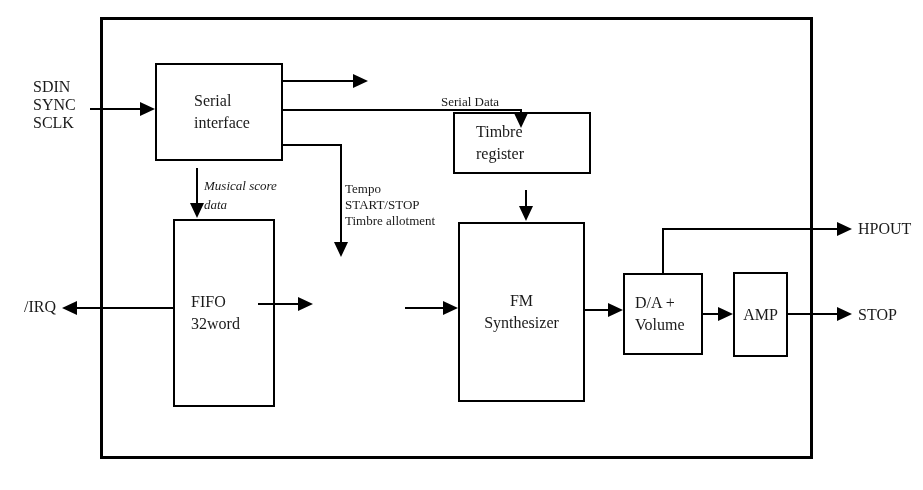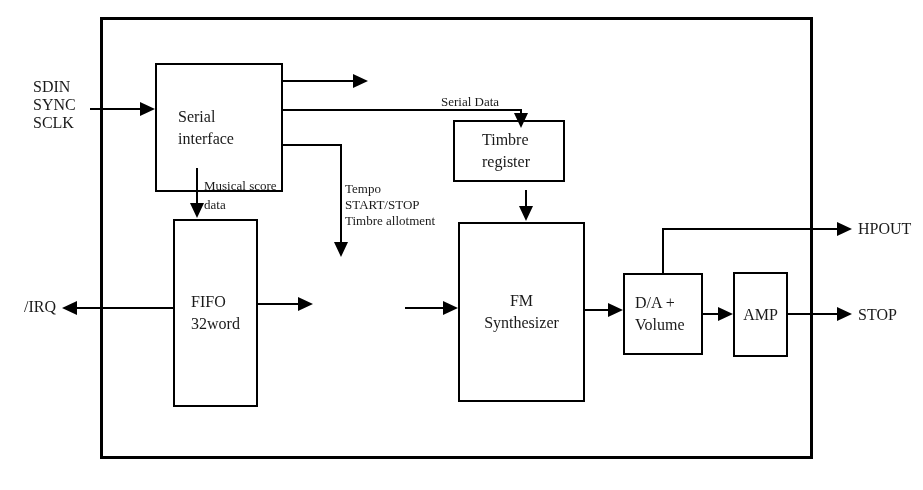--- a/index.html
+++ b/index.html
@@ -63,32 +63,32 @@
     color: #1a1a1a;
   }
 </style>
 </head>
 <body>
 
 <div class="canvas">
 
   <div class="abs outer-border" style="left:100px; top:17px; width:713px; height:442px;"></div>
 
-  <div class="abs box" style="left:155px; top:63px; width:128px; height:129px; padding-left:21px;">
+  <div class="abs box" style="left:155px; top:63px; width:128px; height:98px; padding-left:37px;">
     <span>Serial
 interface</span>
   </div>
 
-  <div class="abs box" style="left:173px; top:219px; width:85px; height:188px; padding-left:16px;">
+  <div class="abs box" style="left:173px; top:219px; width:102px; height:188px; padding-left:16px;">
     <span>FIFO
 32word</span>
   </div>
 
 
-  <div class="abs box" style="left:453px; top:120px; width:112px; height:62px; padding-left:27px;">
+  <div class="abs box" style="left:453px; top:112px; width:138px; height:62px; padding-left:21px;">
     <span>Timbre
 register</span>
   </div>
 
   <div class="abs box center" style="left:458px; top:222px; width:127px; height:180px;text-align:center;">
     <span>FM
 Synthesizer</span>
   </div>
 
   <div class="abs box" style="left:623px; top:273px; width:80px; height:82px; padding-left:10px;">
@@ -106,21 +106,21 @@
 
   <div class="abs port-label" style="left:24px; top:298px;">/IRQ</div>
 
   <div class="abs port-label" style="left:858px; top:220px;text-align:right;">HPOUT</div>
 
   <div class="abs port-label" style="left:858px; top:306px;">STOP</div>
 
 
   <div class="abs annot" style="left:441px; top:94px;">Serial Data</div>
 
-  <div class="abs annot" style="left:204px; top:176px; line-height:19px;">Musical score
+  <div class="abs annot" style="left:204px; top:176px; line-height:19px;font-style:italic;">Musical score
 data</div>
 
   <div class="abs annot" style="left:345px; top:181px;">Tempo
 START/STOP
 Timbre allotment</div>
 
   <div class="abs hline" style="left:90px; top:108px; width:52px;"></div>
   <div class="abs ah right" style="left:140px; top:102px;"></div>
 
   <div class="abs hline" style="left:283px; top:80px; width:72px;"></div>

